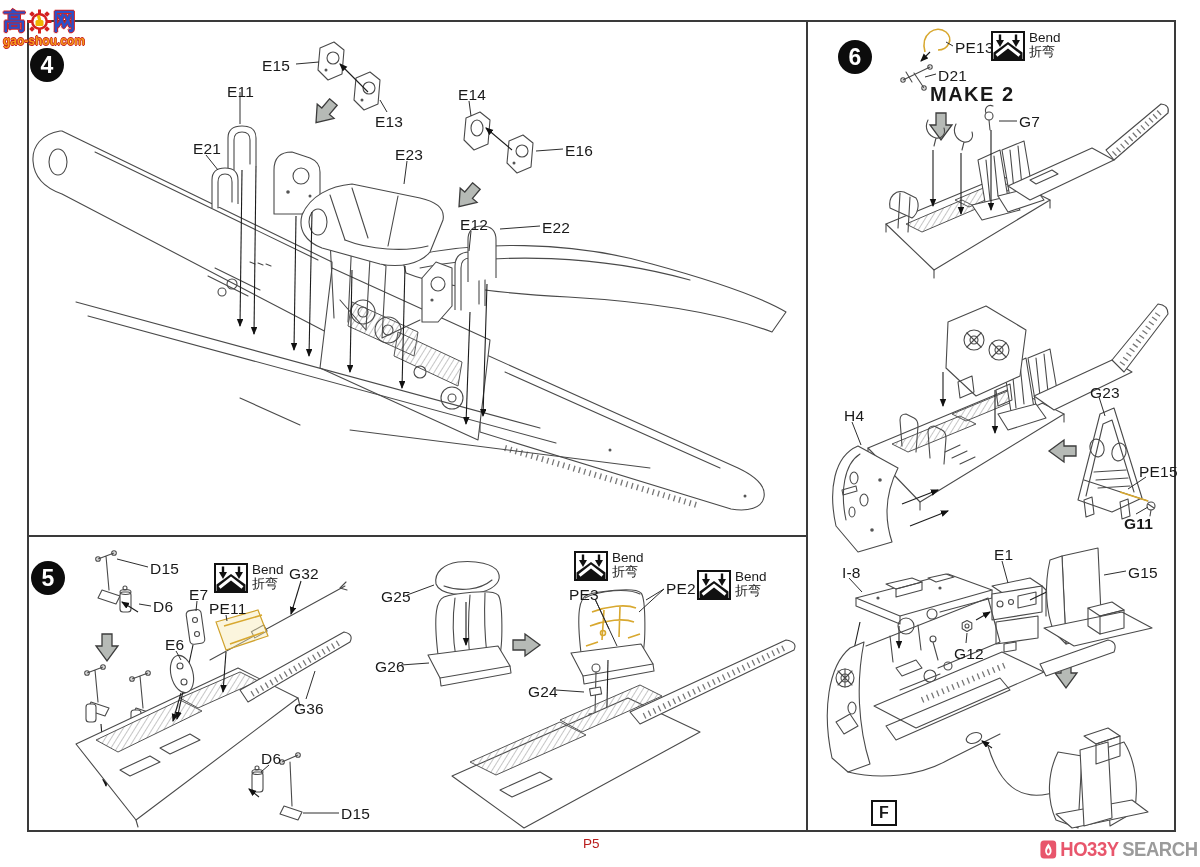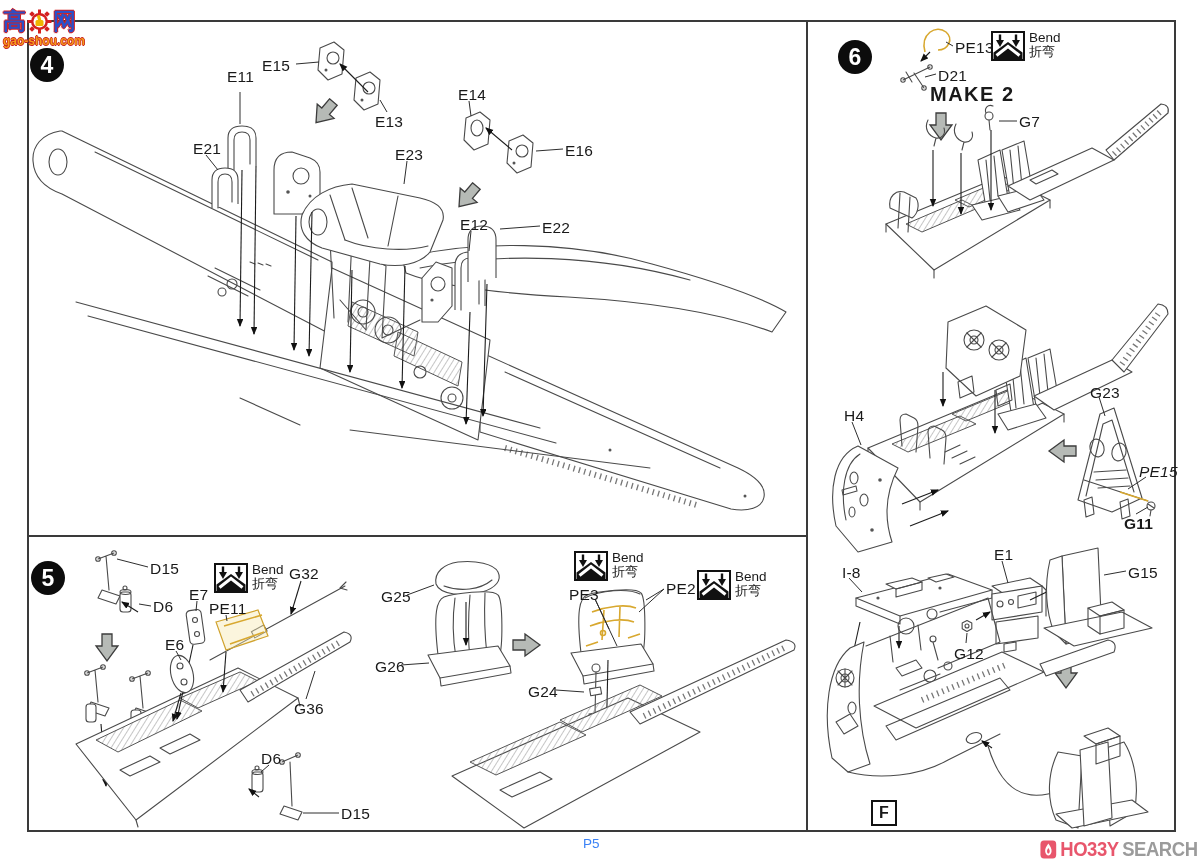--- a/index.html
+++ b/index.html
@@ -7,21 +7,21 @@
          font-family:"Liberation Sans",sans-serif;color:#191919;}
   .box{position:absolute;border:2px solid #3a3a3a;}
   .vdiv{position:absolute;background:#3a3a3a;}
   .hdiv{position:absolute;background:#3a3a3a;}
   .step-circle{position:absolute;width:34px;height:34px;border-radius:50%;background:#0c0c0c;
     color:#fff;font-weight:bold;font-size:23px;line-height:34px;text-align:center;}
   .plabel{position:absolute;font-size:15.5px;white-space:nowrap;letter-spacing:.2px;}
   .make2{position:absolute;font-size:20px;font-weight:bold;letter-spacing:1.5px;margin-left:38px;}
   .fbox{position:absolute;width:22px;height:22px;border:2.5px solid #111;font-weight:bold;
     font-size:16px;text-align:center;line-height:22px;}
-  .pageno{position:absolute;font-size:13.5px;color:#3b82f6;}
+  .pageno{position:absolute;font-size:13.5px;color:#b91c1c;}
   .bendbox{position:absolute;display:flex;gap:4px;align-items:flex-start;}
   .bendtxt{display:flex;flex-direction:column;line-height:1.05;}
   .bend-en{font-size:13.5px;font-weight:normal;}
   .bend-zh{font-size:13px;}
   svg.art{position:absolute;left:0;top:0;pointer-events:none;}
   svg.art *{vector-effect:non-scaling-stroke;}
   .ln{stroke:#4a4a4a;stroke-width:1.1;fill:none;stroke-linecap:round;stroke-linejoin:round;}
   .fw{stroke:#4a4a4a;stroke-width:1.1;fill:#fff;stroke-linejoin:round;}
   .ldr{stroke:#2e2e2e;stroke-width:1;fill:none;}
   .arr{stroke:#1c1c1c;stroke-width:1.1;fill:none;}
@@ -408,21 +408,21 @@
                            M1099,397 L1105,416 M1146,477 L1128,489 M1136,514 L1148,507
                            M849,578 L862,592 M1002,561 L1008,583 M1126,571 L1104,575 M966,643 L967,633"></path>
     </g>
   </svg>
 
   <div class="step-circle" style="left:30px;top:48px;">4</div>
   <div class="step-circle" style="left:31px;top:561px;">5</div>
   <div class="step-circle" style="left:838px;top:40px;">6</div>
 
   <span class="plabel" style="left:262px;top:57px;">E15</span>
-  <span class="plabel" style="left:227px;top:68px;">E11</span>
+  <span class="plabel" style="left:227px;top:83px;">E11</span>
   <span class="plabel" style="left:193px;top:140px;">E21</span>
   <span class="plabel" style="left:375px;top:113px;">E13</span>
   <span class="plabel" style="left:395px;top:146px;">E23</span>
   <span class="plabel" style="left:458px;top:86px;">E14</span>
   <span class="plabel" style="left:565px;top:142px;">E16</span>
   <span class="plabel" style="left:460px;top:216px;">E12</span>
   <span class="plabel" style="left:542px;top:219px;">E22</span>
 
   <span class="plabel" style="left:150px;top:560px;">D15</span>
   <span class="plabel" style="left:153px;top:598px;">D6</span>
@@ -438,21 +438,21 @@
   <span class="plabel" style="left:528px;top:683px;">G24</span>
   <span class="plabel" style="left:261px;top:750px;">D6</span>
   <span class="plabel" style="left:341px;top:805px;">D15</span>
 
   <span class="plabel" style="left:955px;top:39px;">PE13</span>
   <span class="plabel" style="left:938px;top:67px;">D21</span>
   <span class="make2" style="left:892px;top:83px;">MAKE 2</span>
   <span class="plabel" style="left:1019px;top:113px;">G7</span>
   <span class="plabel" style="left:844px;top:407px;">H4</span>
   <span class="plabel" style="left:1090px;top:384px;text-align:center;">G23</span>
-  <span class="plabel" style="left:1139px;top:463px;font-style:italic;">PE15</span>
+  <span class="plabel" style="left:1139px;top:463px;">PE15</span>
   <span class="plabel" style="left:1124px;top:515px;font-weight:bold;">G11</span>
   <span class="plabel" style="left:842px;top:564px;">I-8</span>
   <span class="plabel" style="left:994px;top:546px;">E1</span>
   <span class="plabel" style="left:1128px;top:564px;">G15</span>
   <span class="plabel" style="left:954px;top:645px;">G12</span>
   <div class="fbox" style="left:871px;top:800px;">F</div>
 
   <div class="bendbox" style="left:214px;top:563px;">
     <svg width="34" height="30" viewBox="0 0 34 30">
       <rect x="1" y="1" width="32" height="28" fill="#fff" stroke="#111" stroke-width="2"></rect>

